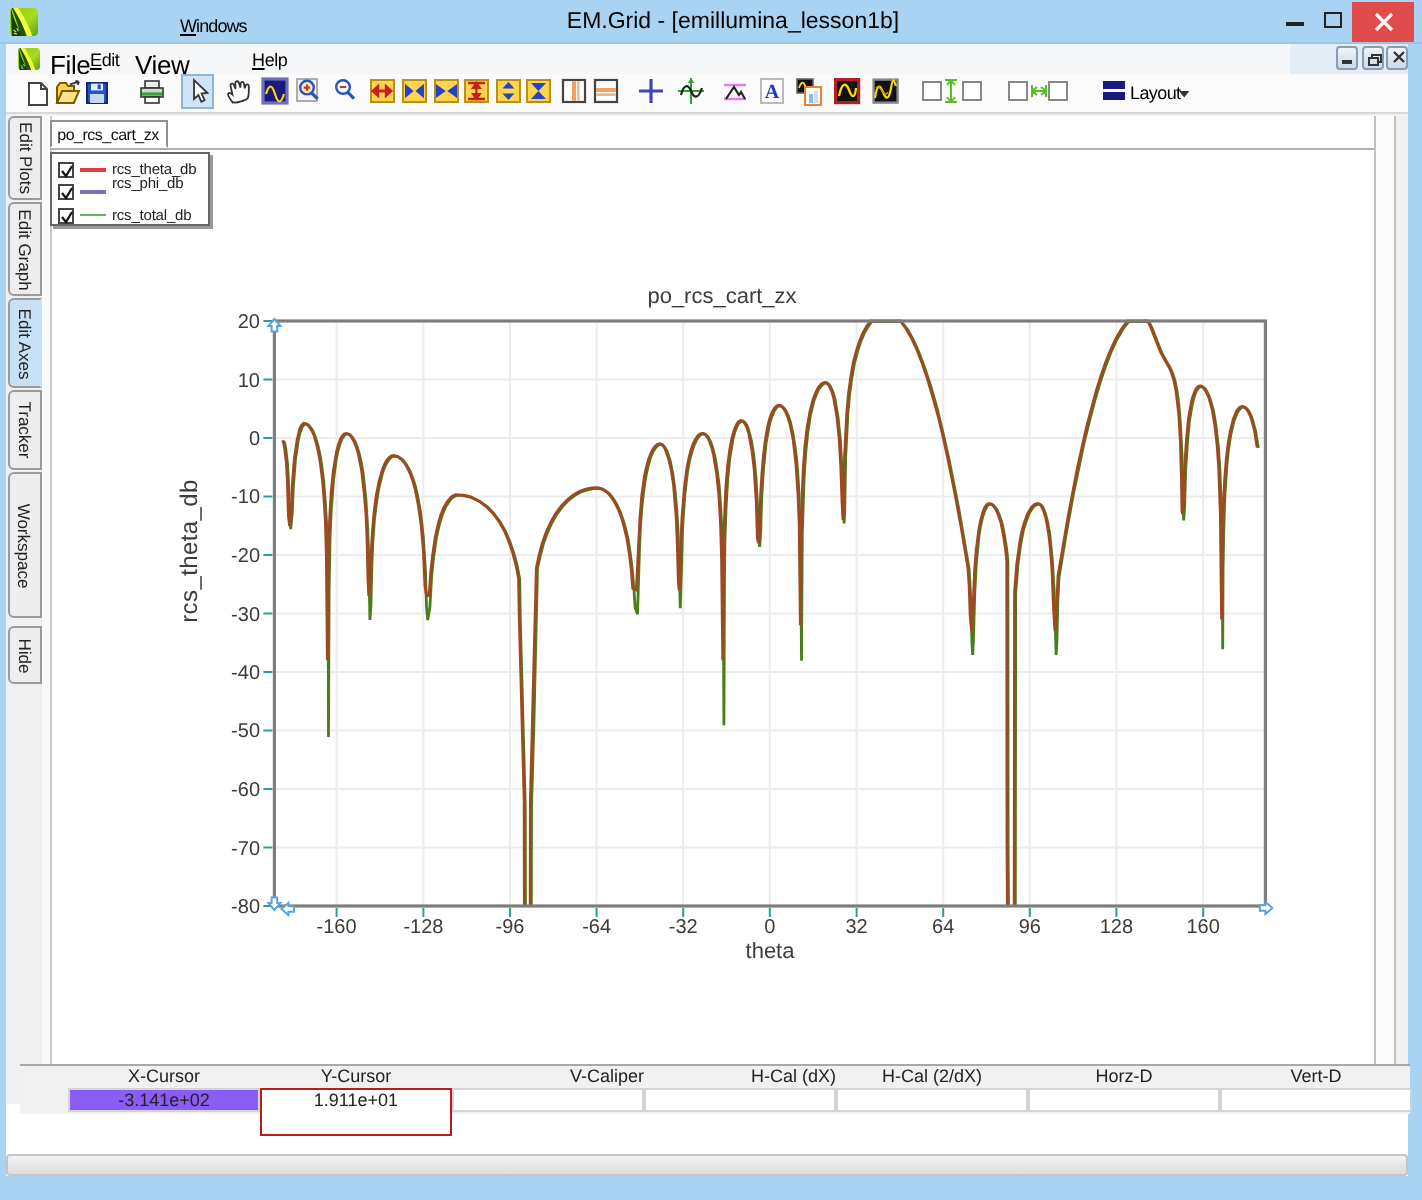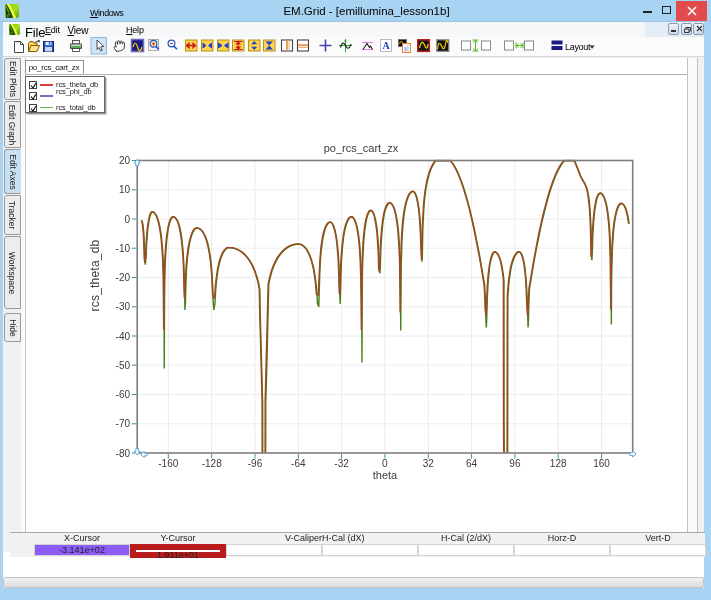--- a/index.html
+++ b/index.html
@@ -42,21 +42,21 @@
       </linearGradient>
     </defs>
     <rect width="16" height="16" rx="2.5" fill="url(#gi924)"></rect>
     <path d="M2.5 -1 C6 5 8.5 8 11.5 17" stroke="#f2ff3c" stroke-width="3" fill="none"></path>
     <path d="M0.5 0 C2 6 3.5 10 7.5 16 L1 16 Z" fill="#153f08"></path>
     <path d="M1.5 -0.5 C4.5 4.5 7 8.5 9.5 16 L6.5 16 C4.5 10 3 5 1 0 Z" fill="#1c5410"></path>
     <path d="M2 12.5l1.5 1.2M2.2 14.5l1.8.3M4 11.5l.8 1.8" stroke="#cadf70" stroke-width="0.7"></path>
   </svg>
 <div class="abs" style="left:25px;top:25px;font-size:13px;letter-spacing:-0.2px;color:#000"><span style="text-decoration:underline">F</span>ile</div>
 <div class="abs" style="left:45px;top:25px;font-size:9px;letter-spacing:-0.2px;color:#000"><span style="text-decoration:underline">E</span>dit</div>
-<div class="abs" style="left:67.5px;top:25px;font-size:10px;letter-spacing:-0.2px;color:#000"><span style="text-decoration:underline">V</span>iew</div>
+<div class="abs" style="left:67.5px;top:25px;font-size:13px;letter-spacing:-0.2px;color:#000"><span style="text-decoration:underline">V</span>iew</div>
 <div class="abs" style="left:90px;top:8px;font-size:9px;letter-spacing:-0.45px;color:#000"><span style="text-decoration:underline">W</span>indows</div>
 <div class="abs" style="left:126px;top:25px;font-size:9px;letter-spacing:-0.2px;color:#000"><span style="text-decoration:underline">H</span>elp</div>
 <div class="abs" style="left:645px;top:22px;width:59px;height:15px;background:#e4ecf6"></div>
 <div class="abs" style="left:668px;top:22.5px;width:11px;height:12px;background:linear-gradient(#eef3f9,#ccd9ea);border:1px solid #8a9cb0;border-radius:2px"></div>
 <div class="abs" style="left:671px;top:30px;width:5px;height:1.5px;background:#333"></div>
 <div class="abs" style="left:681px;top:22.5px;width:11px;height:12px;background:linear-gradient(#eef3f9,#ccd9ea);border:1px solid #8a9cb0;border-radius:2px"></div>
 <svg class="abs" style="left:683px;top:24.5px" width="9" height="9">
     <path d="M1.5 4h4.5v3.5H1.5Z M3 4V2.5h4.5V6H6" stroke="#333" fill="none" stroke-width="1"></path>
   </svg>
 <div class="abs" style="left:693px;top:22.5px;width:11px;height:12px;background:linear-gradient(#eef3f9,#ccd9ea);border:1px solid #8a9cb0;border-radius:2px"></div>
@@ -290,24 +290,24 @@
 <path d="M0 -4.5L3 -1h-1.6v2.8h-2.8V-1h-1.6Z" transform="translate(65.2,316.5) rotate(-90)" fill="#ffffff" stroke="#5aa2dc" stroke-width="1"></path>
 <path d="M0 -4.5L3 -1h-1.6v2.8h-2.8V-1h-1.6Z" transform="translate(551.7,316.0) rotate(90)" fill="#ffffff" stroke="#5aa2dc" stroke-width="1"></path>
 </svg>
 
 <div class="abs" style="left:687px;top:58px;width:17px;height:494px;background:#f0f0f0;border-left:1px solid #c0c0c0"></div>
 <div class="abs" style="left:688px;top:58px;width:10px;height:494px;background:#fafafa;border-right:1px solid #c0c0c0"></div>
 <div style="position:absolute;left:10px;top:532px;width:695px;height:25px;border-top:1px solid #a8a8a8;background:#f1f1f1;font-size:9px;color:#222">
     <div style="position:absolute;left:24px;top:0;width:96px;text-align:center">X-Cursor</div>
     <div style="position:absolute;left:120px;top:0;width:96px;text-align:center">Y-Cursor</div>
     <div style="position:absolute;left:216px;top:0;width:96px;text-align:right">V-Caliper</div>
-    <div style="position:absolute;left:312px;top:0;width:96px;text-align:left">H-Cal (dX)</div>
+    <div style="position:absolute;left:312px;top:0;width:96px;text-align:right">H-Cal (dX)</div>
     <div style="position:absolute;left:408px;top:0;width:96px;text-align:center">H-Cal (2/dX)</div>
     <div style="position:absolute;left:504px;top:0;width:96px;text-align:center">Horz-D</div>
     <div style="position:absolute;left:600px;top:0;width:96px;text-align:center">Vert-D</div>
     <div style="position:absolute;left:24px;top:11px;width:96px;height:12px;background:#8b5cf6;border:1px solid #d4d4d4;box-sizing:border-box;text-align:center">-3.141e+02</div>
-    <div style="position:absolute;left:120px;top:11px;width:96px;height:14px;background:#fff;border:6px solid #b91c1c;box-sizing:border-box;text-align:center">1.911e+01</div>
+    <div style="position:absolute;left:120px;top:11px;width:96px;height:24px;background:#fff;border:1px solid #b91c1c;box-sizing:border-box;text-align:center">1.911e+01</div>
     <div style="position:absolute;left:216px;top:11px;width:96px;height:12px;background:#fff;border:1px solid #d4d4d4;box-sizing:border-box;text-align:center"></div>
     <div style="position:absolute;left:312px;top:11px;width:96px;height:12px;background:#fff;border:1px solid #d4d4d4;box-sizing:border-box;text-align:center"></div>
     <div style="position:absolute;left:408px;top:11px;width:96px;height:12px;background:#fff;border:1px solid #d4d4d4;box-sizing:border-box;text-align:center"></div>
     <div style="position:absolute;left:504px;top:11px;width:96px;height:12px;background:#fff;border:1px solid #d4d4d4;box-sizing:border-box;text-align:center"></div>
     <div style="position:absolute;left:600px;top:11px;width:96px;height:12px;background:#fff;border:1px solid #d4d4d4;box-sizing:border-box;text-align:center"></div>
   </div>
 <div class="abs" style="left:3px;top:577px;width:701px;height:11px;background:linear-gradient(#f2f2f2,#dcdcdc);border:1px solid #c4c4c4;border-radius:2px"></div>
 </body></html>

